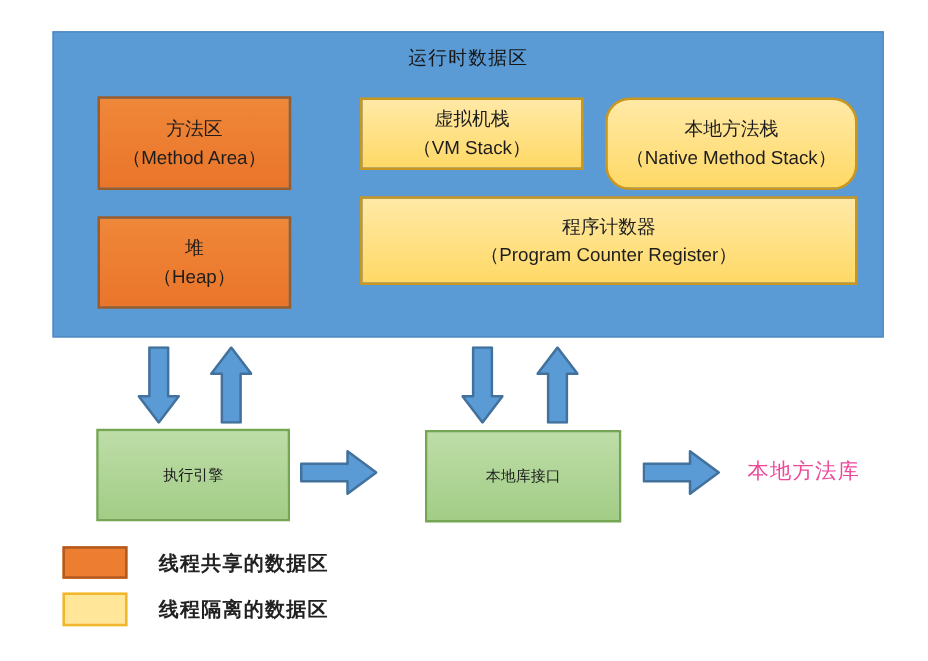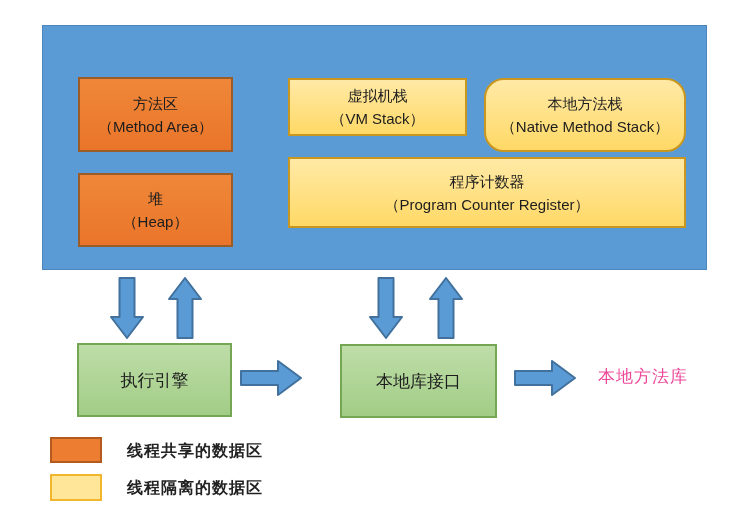--- a/index.html
+++ b/index.html
@@ -48,21 +48,21 @@
     background: linear-gradient(180deg, #EF8739 0%, #EA752A 100%);
     border: 2px solid #9C5C28;
   }
   .yellow {
     background: linear-gradient(180deg, #FFE9A6 0%, #FFD966 100%);
     border: 2px solid #C9971F;
   }
   .green {
     background: linear-gradient(180deg, #BEDDA8 0%, #A2CD86 100%);
     border: 2px solid #74A653;
-    font-size: 17px;
+    font-size: 12px;
   }
 
   
   .method-area   { left: 35px;  top: 51px;  width: 155px; height: 75px; }
   .vm-stack      { left: 245px; top: 52px;  width: 179px; height: 58px; }
   .native-stack  { left: 441px; top: 52px;  width: 202px; height: 74px; border-radius: 20px; }
   .heap          { left: 35px;  top: 147px; width: 155px; height: 74px; }
   .pc-register   { left: 245px; top: 131px; width: 398px; height: 71px; }
 
   
@@ -95,20 +95,21 @@
   }
   .legend-label.l1 { top: 441px; }
   .legend-label.l2 { top: 478px; }
 </style>
 </head>
 <body>
 
 <div class="stage">
 
   <div class="abs container">
+    <div class="container-title">运行时数据区</div>
 
     <div class="box orange method-area">
       <div>方法区</div>
       <div>（Method Area）</div>
     </div>
 
     <div class="box yellow vm-stack">
       <div>虚拟机栈</div>
       <div>（VM Stack）</div>
     </div>

